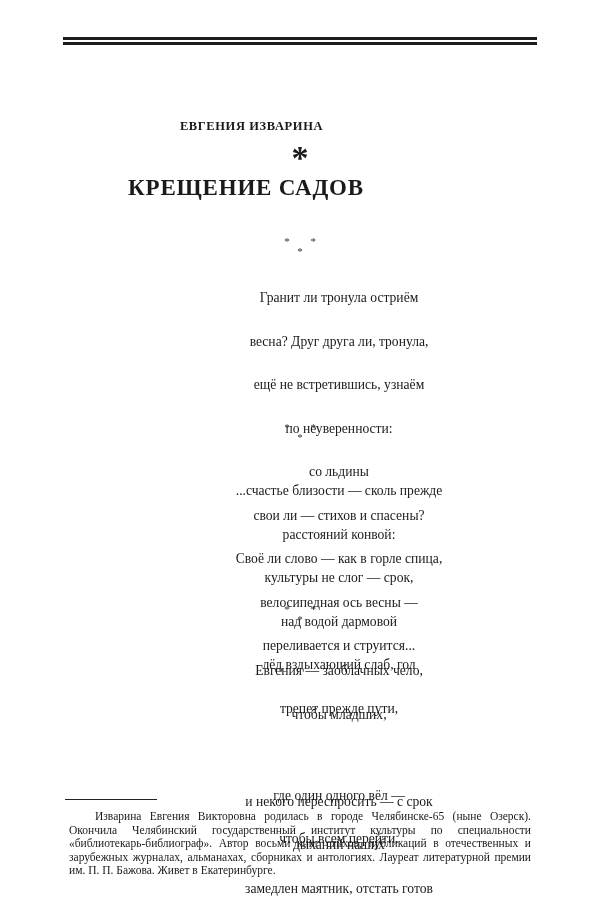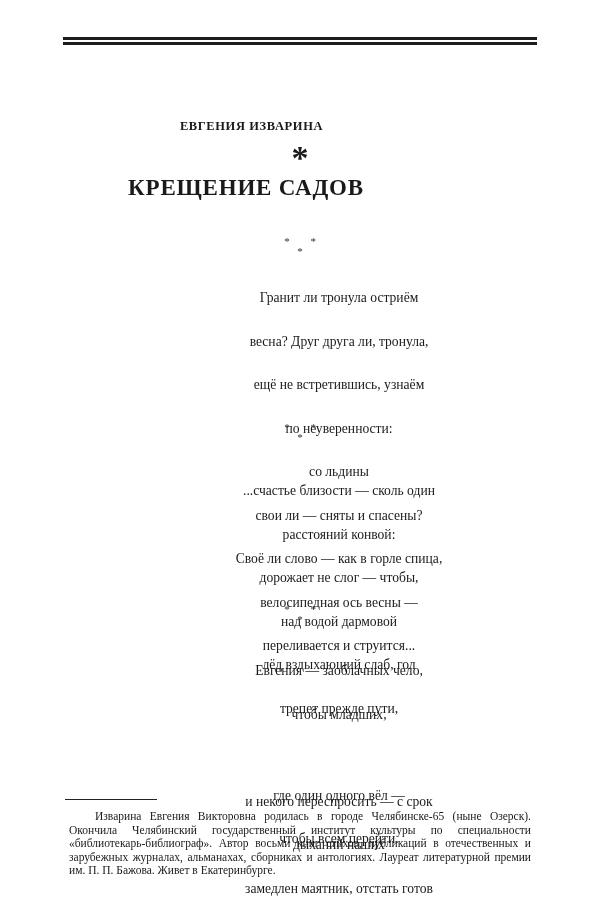--- a/index.html
+++ b/index.html
@@ -59,35 +59,35 @@
   <div class="top">*  *</div>
   <div>*</div>
 </div>
 
 <div class="stanza" style="top:262px;">
   <div>Гранит ли тронула остриём</div>
   <div>весна? Друг друга ли, тронула,</div>
   <div>ещё не встретившись, узнаём</div>
   <div>по неуверенности:</div>
   <div>со льдины</div>
-  <div>свои ли — сняты и спасены?</div>
+  <div>свои ли — стихов и спасены?</div>
   <div>Своё ли слово — как в горле спица,</div>
   <div>велосипедная ось весны —</div>
   <div>переливается и струится...</div>
 </div>
 
 <div class="stars" style="top:422px;">
   <div class="top">*  *</div>
   <div>*</div>
 </div>
 
 <div class="stanza" style="top:455px;">
-  <div>...счастье близости — сколь один</div>
+  <div>...счастье близости — сколь прежде</div>
   <div>расстояний конвой:</div>
-  <div>дорожает не слог — чтобы,</div>
+  <div>культуры не слог — срок,</div>
   <div>над водой дармовой</div>
   <div>лёд вздыхающий слаб, гол</div>
   <div>трепет прежде пути,</div>
   <div></div>
   <div>где один одного вёл —</div>
   <div>чтобы всем перейти.</div>
 </div>
 
 <div class="stars" style="top:604px;">
   <div class="top">*  *</div>

